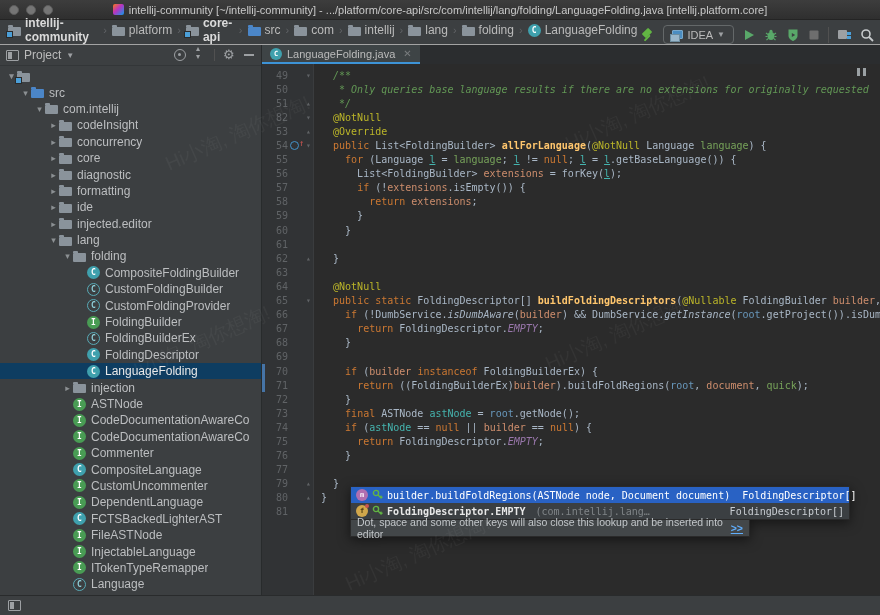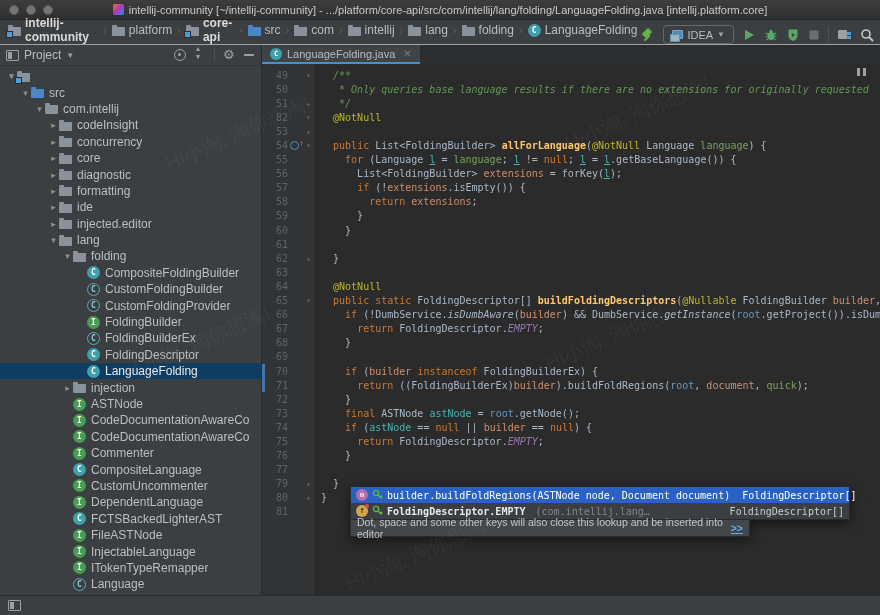--- a/index.html
+++ b/index.html
@@ -434,21 +434,21 @@
         </div>
       </div>
       <div class="code-area">
         <div class="gutter-bg"></div>
         <div class="vcsbar" style="top: 300.1px; height: 28.2px;"></div>
         <div class="lines">
             <div class="line"><span class="ln">49</span><span class="gic"></span><span class="fold">▾</span><span class="codetxt"><span class="sg-c">  /**</span></span></div>
             <div class="line"><span class="ln">50</span><span class="gic"></span><span class="fold"></span><span class="codetxt"><span class="sg-c">   * Only queries base language results if there are no extensions for originally requested</span></span></div>
             <div class="line"><span class="ln">51</span><span class="gic"></span><span class="fold">▴</span><span class="codetxt"><span class="sg-c">   */</span></span></div>
             <div class="line"><span class="ln">82</span><span class="gic"></span><span class="fold">▾</span><span class="codetxt"><span class="sg-a">  @NotNull</span></span></div>
-            <div class="line"><span class="ln">53</span><span class="gic"></span><span class="fold">▴</span></div>
+            <div class="line"><span class="ln">53</span><span class="gic"></span><span class="fold">▴</span><span class="codetxt"><span class="sg-a">  @Override</span></span></div>
             <div class="line"><span class="ln">54</span><span class="gic"><span class="ovr"></span></span><span class="fold">▾</span><span class="codetxt"><span class="sg-d">  </span><span class="sg-k">public </span><span class="sg-d">List&lt;FoldingBuilder&gt; </span><span class="sg-m">allForLanguage</span><span class="sg-d">(</span><span class="sg-a">@NotNull</span><span class="sg-d"> Language </span><span class="sg-g">language</span><span class="sg-d">) {</span></span></div>
             <div class="line"><span class="ln">55</span><span class="gic"></span><span class="fold"></span><span class="codetxt"><span class="sg-d">    </span><span class="sg-k">for</span><span class="sg-d"> (Language </span><span class="sg-u">l</span><span class="sg-d"> = </span><span class="sg-g">language</span><span class="sg-d">; </span><span class="sg-u">l</span><span class="sg-d"> != </span><span class="sg-k">null</span><span class="sg-d">; </span><span class="sg-u">l</span><span class="sg-d"> = </span><span class="sg-u">l</span><span class="sg-d">.getBaseLanguage()) {</span></span></div>
             <div class="line"><span class="ln">56</span><span class="gic"></span><span class="fold"></span><span class="codetxt"><span class="sg-d">      List&lt;FoldingBuilder&gt; </span><span class="sg-o">extensions</span><span class="sg-d"> = forKey(</span><span class="sg-u">l</span><span class="sg-d">);</span></span></div>
             <div class="line"><span class="ln">57</span><span class="gic"></span><span class="fold"></span><span class="codetxt"><span class="sg-d">      </span><span class="sg-k">if</span><span class="sg-d"> (!</span><span class="sg-o">extensions</span><span class="sg-d">.isEmpty()) {</span></span></div>
             <div class="line"><span class="ln">58</span><span class="gic"></span><span class="fold"></span><span class="codetxt"><span class="sg-d">        </span><span class="sg-k">return </span><span class="sg-o">extensions</span><span class="sg-d">;</span></span></div>
             <div class="line"><span class="ln">59</span><span class="gic"></span><span class="fold"></span><span class="codetxt"><span class="sg-d">      }</span></span></div>
             <div class="line"><span class="ln">60</span><span class="gic"></span><span class="fold"></span><span class="codetxt"><span class="sg-d">    }</span></span></div>
             <div class="line"><span class="ln">61</span><span class="gic"></span><span class="fold"></span></div>
             <div class="line"><span class="ln">62</span><span class="gic"></span><span class="fold">▴</span><span class="codetxt"><span class="sg-d">  }</span></span></div>
             <div class="line"><span class="ln">63</span><span class="gic"></span><span class="fold"></span><span class="codetxt"></span></div>

